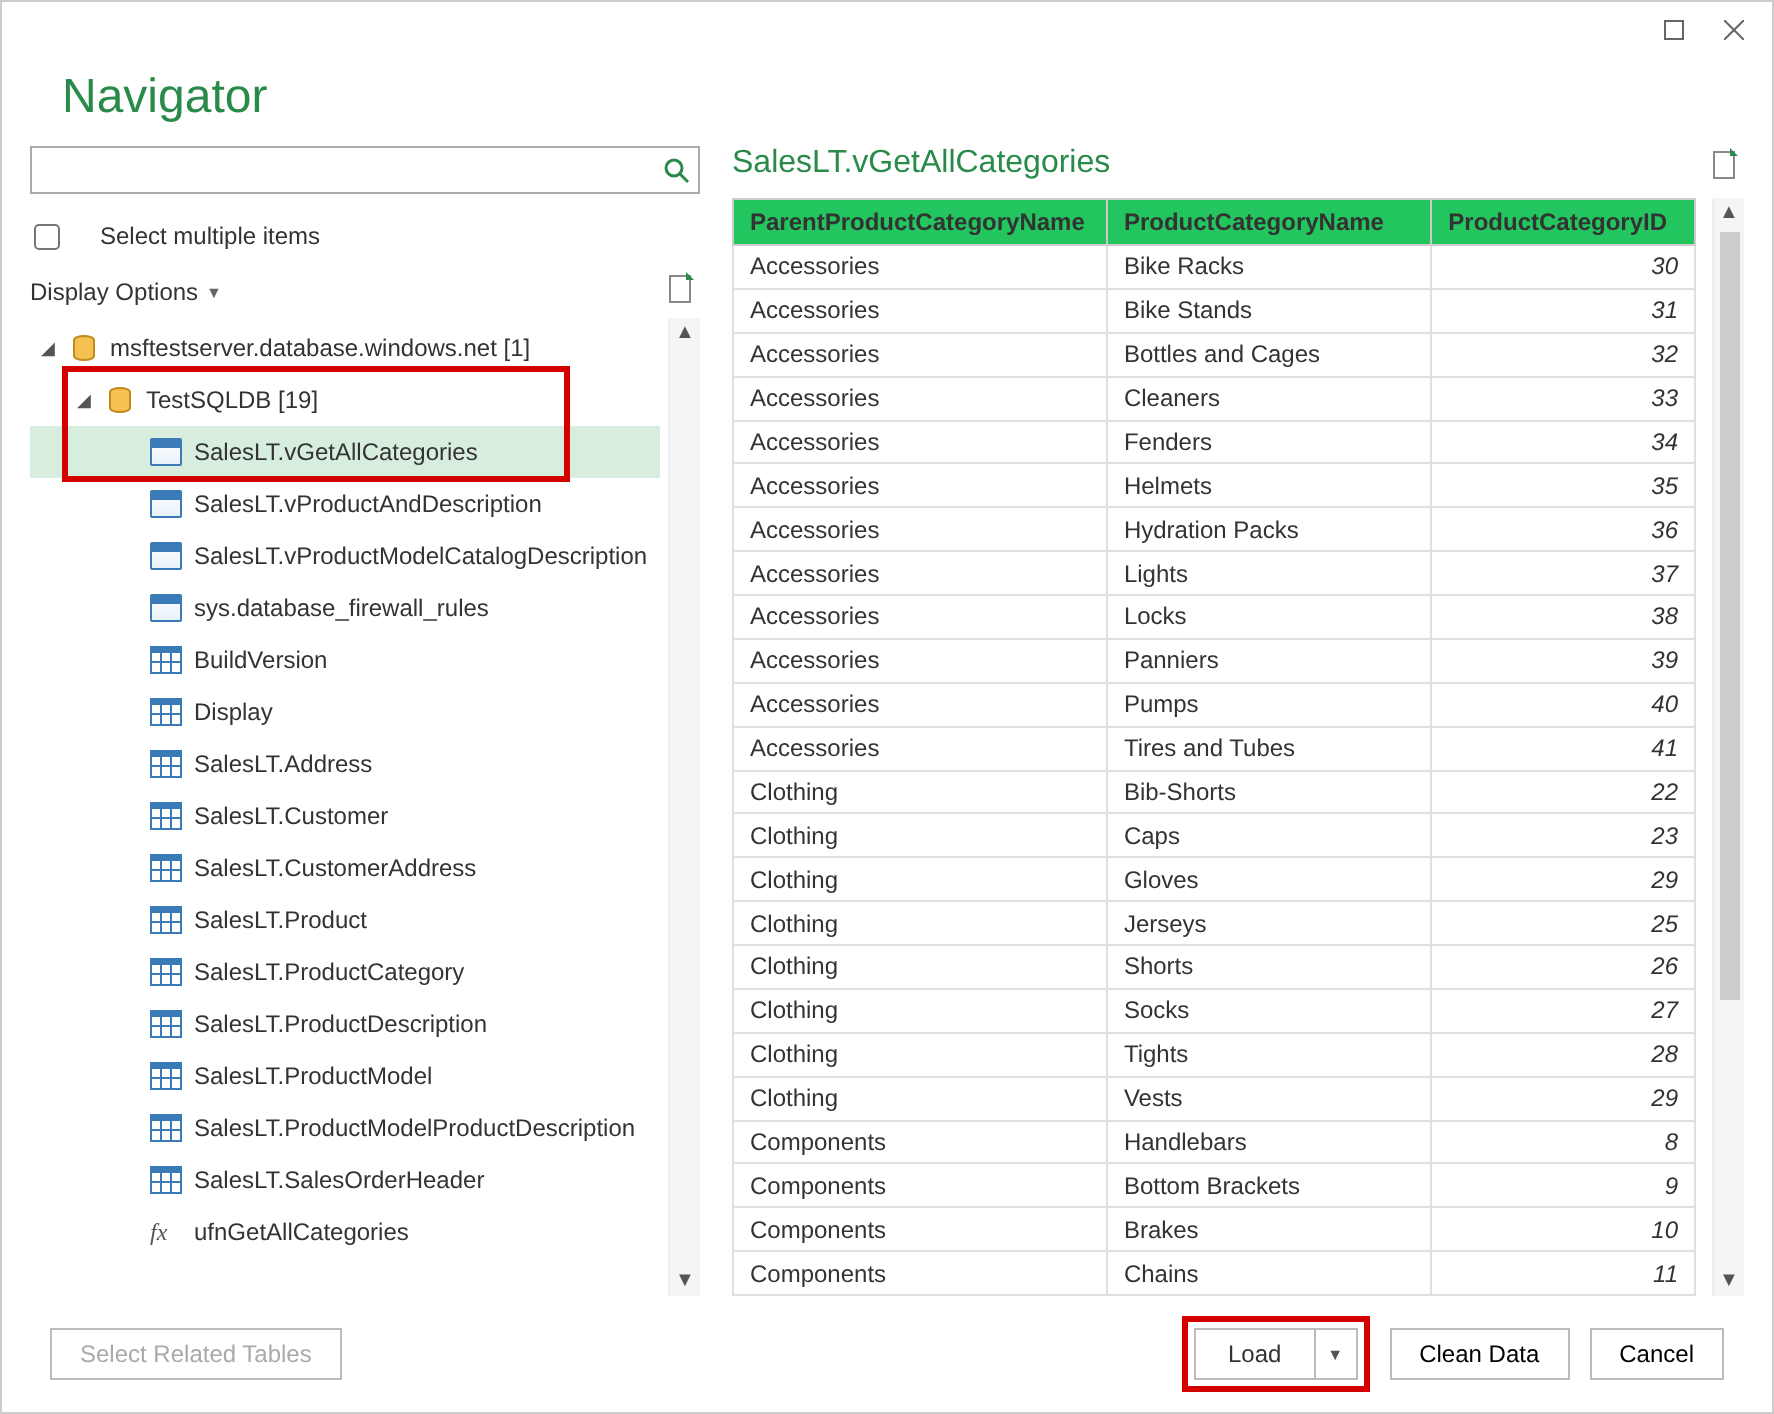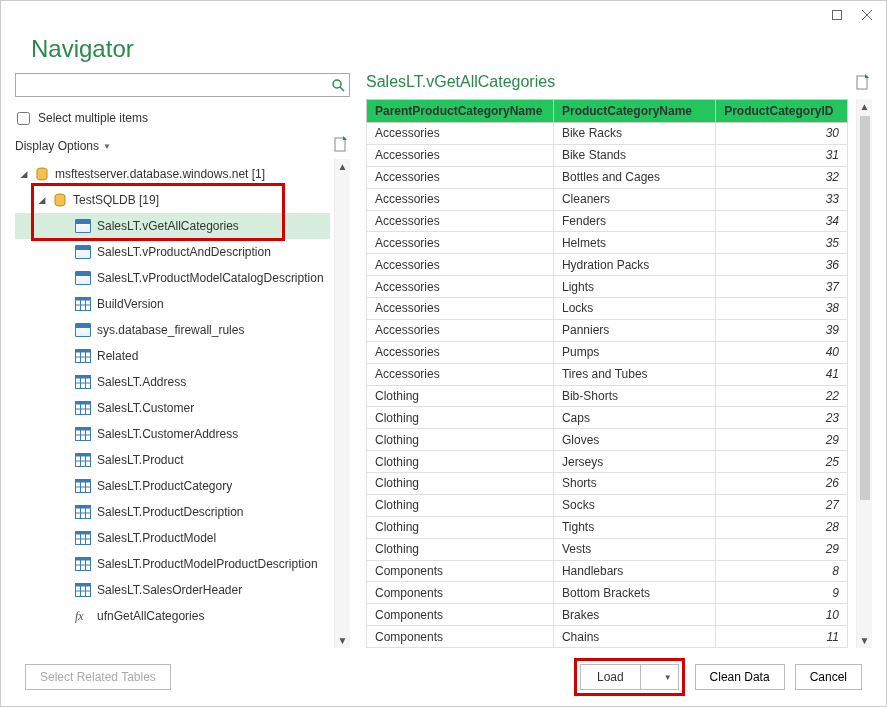--- a/index.html
+++ b/index.html
@@ -7,21 +7,21 @@
   .window { width: 887px; height: 707px; border: 1px solid #ccc; position: relative; display: flex; flex-direction: column; }
   .titlebar { height: 28px; display: flex; justify-content: flex-end; align-items: center; padding: 0 6px; }
   .titlebar .tb-btn { width: 26px; height: 20px; display: flex; align-items: center; justify-content: center; font-size: 11px; color: #555; cursor: pointer; margin-left: 4px; }
   .header { padding: 6px 30px 10px 30px; }
   .header h1 { font-size: 24px; font-weight: 300; color: #2a8a4a; }
   .body { flex: 1; display: flex; padding: 0 14px; gap: 16px; overflow: hidden; }
   .left-pane { width: 335px; display: flex; flex-direction: column; }
   .search-row { position: relative; margin-bottom: 8px; }
   .search-input { width: 100%; height: 24px; border: 1px solid #aaa; padding: 2px 24px 2px 4px; font-size: 12px; }
   .search-btn { position: absolute; right: 2px; top: 2px; width: 20px; height: 20px; display:flex; align-items:center; justify-content:center; color:#2a8a4a; cursor:pointer; }
-  .chk-row { display:flex; align-items:center; gap:8px; margin: 6px 2px 8px 2px; }
+  .chk-row { display:flex; align-items:center; gap:20px; margin: 6px 2px 8px 2px; }
   .chk-row input { width:13px; height:13px; }
   .display-row { display:flex; justify-content:space-between; align-items:flex-end; margin: 2px 0 6px 0; }
   .display-opts { display:flex; align-items:center; gap:4px; cursor:pointer; }
   .display-opts .caret { font-size:8px; color:#666; }
   .refresh-icon { width:18px; height:18px; display:flex; align-items:center; justify-content:center; color:#666; cursor:pointer; }
   .tree-wrap { position:relative; flex:1; border-top: none; display:flex; }
   .tree { flex:1; overflow:hidden; padding-top:2px; }
   .tree-scroll { width:16px; background:#f5f5f5; display:flex; flex-direction:column; justify-content:space-between; align-items:center; border-left:1px solid #eee; margin-left:4px; }
   .tree-scroll .arrow { font-size:10px; color:#555; padding:2px 0; cursor:pointer; }
   .tree-scroll .thumb { flex:1; }
@@ -47,21 +47,21 @@
   .grid td { padding:3px 8px; border:1px solid #e0e0e0; height:21px; overflow:hidden; text-overflow:ellipsis; white-space:nowrap; }
   .grid td.num { text-align:right; font-style:italic; }
   .grid-scroll { width:16px; background:#f5f5f5; display:flex; flex-direction:column; justify-content:space-between; align-items:center; border-left:1px solid #eee; margin-left:8px; }
   .grid-scroll .arrow { font-size:10px; color:#555; padding:2px 0; cursor:pointer; }
   .grid-scroll .thumb { width:10px; background:#ccc; margin:2px 0; }
   .footer { height:58px; display:flex; justify-content:space-between; align-items:center; padding: 0 24px; }
   .btn { height:26px; border:1px solid #bbb; background:#fff; padding: 0 14px; font-size:12px; cursor:pointer; display:flex; align-items:center; justify-content:center; }
   .btn.disabled { color:#aaa; }
   .footer-right { display:flex; gap:10px; align-items:center; }
   .load-group { display:flex; border:3px solid #d40000; padding:3px; }
-  .load-btn { height:26px; border:1px solid #bbb; background:#fff; display:flex; align-items:center;gap:17px; }
+  .load-btn { height:26px; border:1px solid #bbb; background:#fff; display:flex; align-items:center; }
   .load-btn .main { padding: 0 16px; border-right:1px solid #bbb; height:100%; display:flex; align-items:center; }
   .load-btn .dd { padding: 0 6px; height:100%; display:flex; align-items:center; font-size:8px; color:#555; }
 </style>
 </head>
 <body>
 
 <div class="window">
   <div class="titlebar">
     <div class="tb-btn">
       <svg width="10" height="10">
@@ -140,48 +140,48 @@
               <span class="icon-view"></span>
               <span>SalesLT.vProductAndDescription</span>
             </div>
             <div class="tree-item t-indent2">
               <span class="expander"></span>
               <span class="icon-view"></span>
               <span>SalesLT.vProductModelCatalogDescription</span>
             </div>
             <div class="tree-item t-indent2">
               <span class="expander"></span>
-              <span class="icon-table">
-                <svg width="16" height="14">
-                  <rect x="0.5" y="0.5" width="15" height="13" fill="#fff" stroke="#3a7ab7"></rect>
-                  <rect x="0.5" y="0.5" width="15" height="3" fill="#3a7ab7"></rect>
-                  <line x1="5.5" y1="3" x2="5.5" y2="13" stroke="#3a7ab7"></line>
-                  <line x1="10.5" y1="3" x2="10.5" y2="13" stroke="#3a7ab7"></line>
-                  <line x1="0.5" y1="8" x2="15.5" y2="8" stroke="#3a7ab7"></line>
-                </svg>
-              </span>
-              <span>BuildVersion</span>
-            </div>
-            <div class="tree-item t-indent2">
-              <span class="expander"></span>
               <span class="icon-view"></span>
               <span>sys.database_firewall_rules</span>
             </div>
             <div class="tree-item t-indent2">
               <span class="expander"></span>
               <span class="icon-table">
                 <svg width="16" height="14">
                   <rect x="0.5" y="0.5" width="15" height="13" fill="#fff" stroke="#3a7ab7"></rect>
                   <rect x="0.5" y="0.5" width="15" height="3" fill="#3a7ab7"></rect>
                   <line x1="5.5" y1="3" x2="5.5" y2="13" stroke="#3a7ab7"></line>
                   <line x1="10.5" y1="3" x2="10.5" y2="13" stroke="#3a7ab7"></line>
                   <line x1="0.5" y1="8" x2="15.5" y2="8" stroke="#3a7ab7"></line>
                 </svg>
               </span>
-              <span>Related</span>
+              <span>BuildVersion</span>
+            </div>
+            <div class="tree-item t-indent2">
+              <span class="expander"></span>
+              <span class="icon-table">
+                <svg width="16" height="14">
+                  <rect x="0.5" y="0.5" width="15" height="13" fill="#fff" stroke="#3a7ab7"></rect>
+                  <rect x="0.5" y="0.5" width="15" height="3" fill="#3a7ab7"></rect>
+                  <line x1="5.5" y1="3" x2="5.5" y2="13" stroke="#3a7ab7"></line>
+                  <line x1="10.5" y1="3" x2="10.5" y2="13" stroke="#3a7ab7"></line>
+                  <line x1="0.5" y1="8" x2="15.5" y2="8" stroke="#3a7ab7"></line>
+                </svg>
+              </span>
+              <span>Display</span>
             </div>
             <div class="tree-item t-indent2">
               <span class="expander"></span>
               <span class="icon-table">
                 <svg width="16" height="14">
                   <rect x="0.5" y="0.5" width="15" height="13" fill="#fff" stroke="#3a7ab7"></rect>
                   <rect x="0.5" y="0.5" width="15" height="3" fill="#3a7ab7"></rect>
                   <line x1="5.5" y1="3" x2="5.5" y2="13" stroke="#3a7ab7"></line>
                   <line x1="10.5" y1="3" x2="10.5" y2="13" stroke="#3a7ab7"></line>
                   <line x1="0.5" y1="8" x2="15.5" y2="8" stroke="#3a7ab7"></line>

